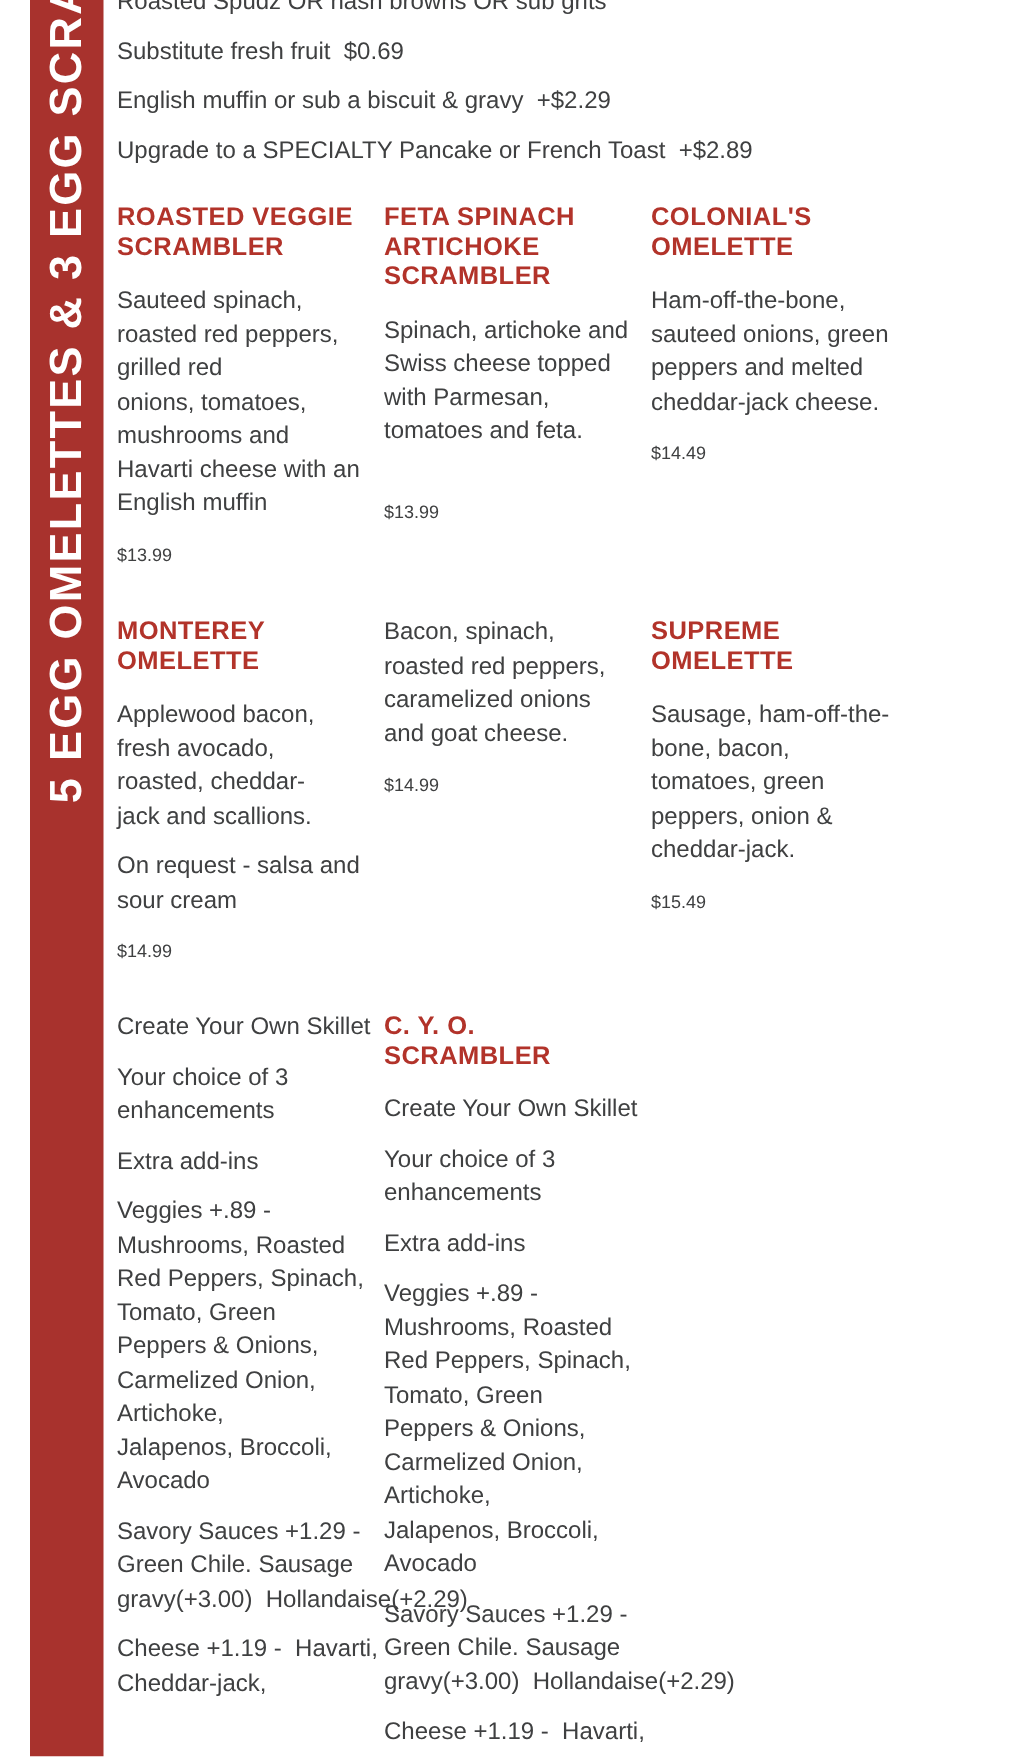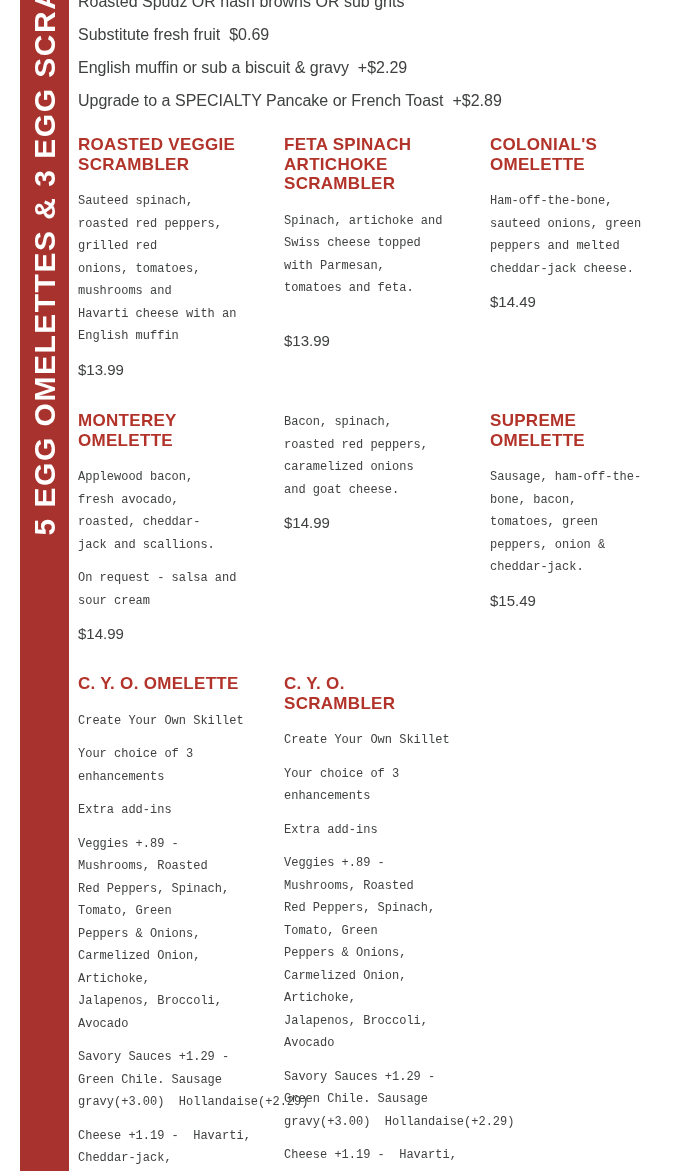--- a/index.html
+++ b/index.html
@@ -23,38 +23,38 @@
     color:#ffffff; font-size:30px; font-weight:700; letter-spacing:1.5px;
   }
 
   .content { position:absolute; left:78px; top:0; width:594px; height:100%; }
 
   .intro { position:absolute; top:-9px; left:0; width:560px; }
   .intro p { font-size:16px; line-height:22px; margin:0 0 11px; color:var(--body-color,#3f4041); white-space:nowrap; }
 
   .menu-row {
     position:absolute; left:0;
-    display:grid; grid-template-columns:178px 178px 178px; column-gap:28px;
+    display:grid; grid-template-columns:178px 178px 178px; 
     align-items:start;
   }
   .row-1 { top:135px; }
   .row-2 { top:411px; }
   .row-3 { top:674px; }
 
   .item-name {
     color:var(--accent,#b2332a);
     font-size:17px; line-height:19.5px; font-weight:700; letter-spacing:.3px;
     margin:0 0 16px;
   }
   .item-name span { display:block; white-space:nowrap; }
   .item-desc {
-    font-size:12px; line-height:22.5px; color:var(--body-color,#3f4041);
-    white-space:pre-line; margin:0 0 11px;font-family:Liberation Mono, monospace;
-  }
-  .item-price { font-size:15px; line-height:22.5px; color:var(--body-color,#3f4041); margin:0; }
+    font-size:16px; line-height:22.5px; color:var(--body-color,#3f4041);
+    white-space:pre-line; margin:0 0 11px;
+  }
+  .item-price { font-size:12px; line-height:22.5px; color:var(--body-color,#3f4041); margin:0; }
   .item-price.gap { margin-top:30px; }
 </style>
 </head>
 <body>
 
 <div class="page">
 
   <aside class="sidebar">
     <div class="sidebar-label">5 EGG OMELETTES &amp; 3 EGG SCRAMBLERS</div>
   </aside>
@@ -147,23 +147,20 @@
 peppers, onion &amp;
 cheddar-jack.</p>
         <p class="item-price">$15.49</p>
       </article>
 
     </section>
 
     <section class="menu-row row-3">
 
       <article class="menu-item">
-        <h3 class="item-name">
-          <span>C. Y. O. OMELETTE</span>
-        </h3>
         <p class="item-desc">Create Your Own Skillet</p>
         <p class="item-desc">Your choice of 3
 enhancements</p>
         <p class="item-desc">Extra add-ins</p>
         <p class="item-desc">Veggies +.89 -
 Mushrooms, Roasted
 Red Peppers, Spinach,
 Tomato, Green
 Peppers &amp; Onions,
 Carmelized Onion,

